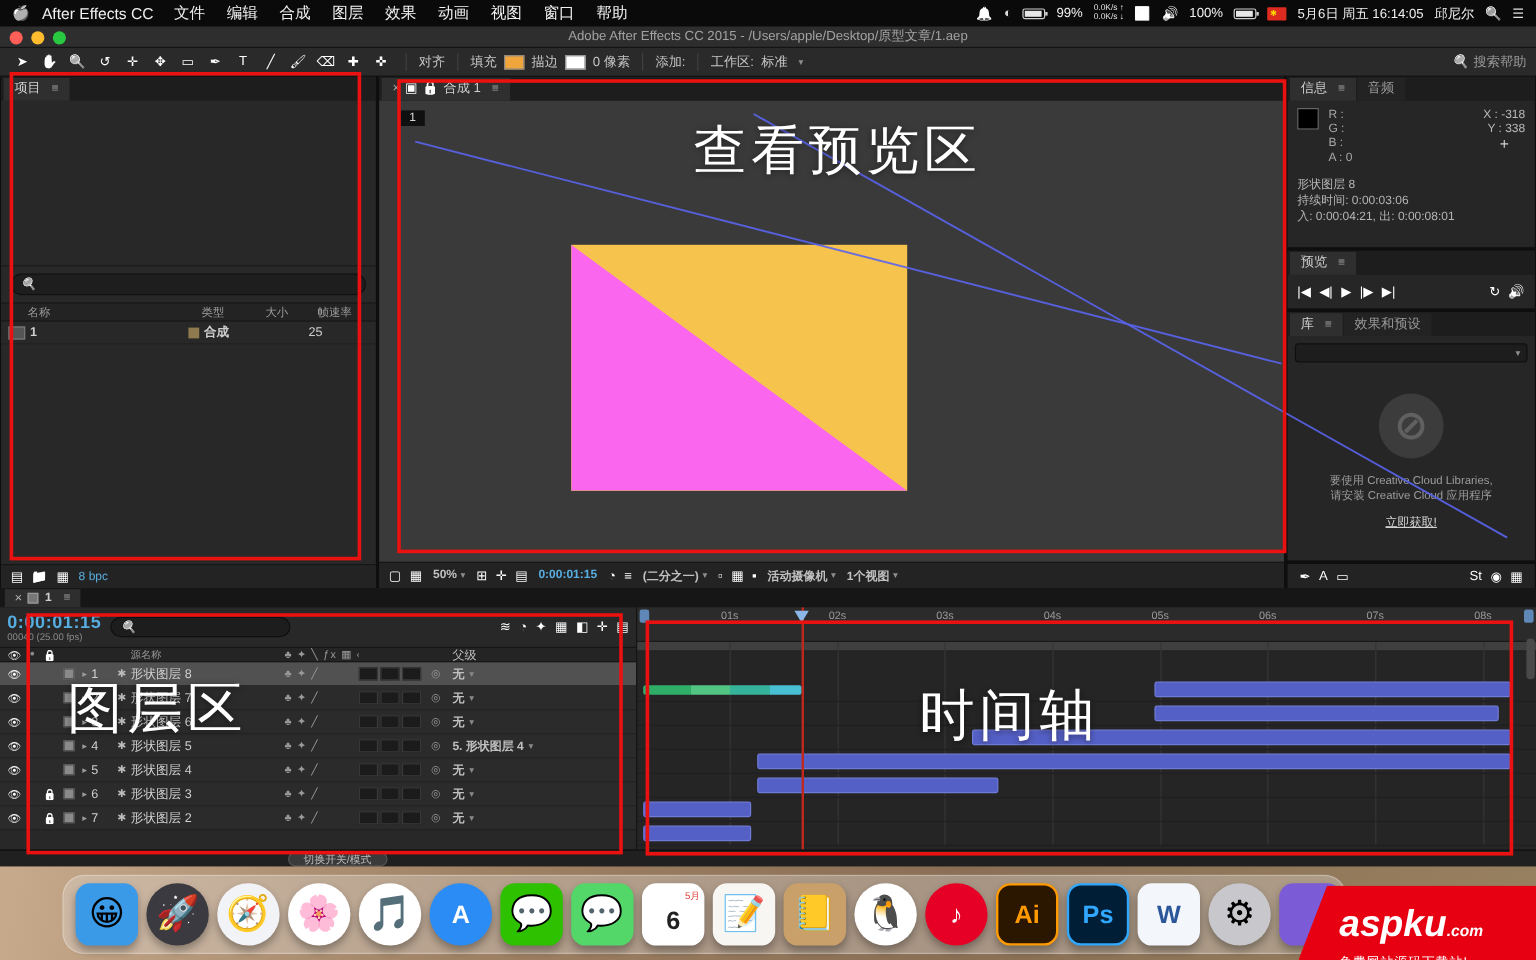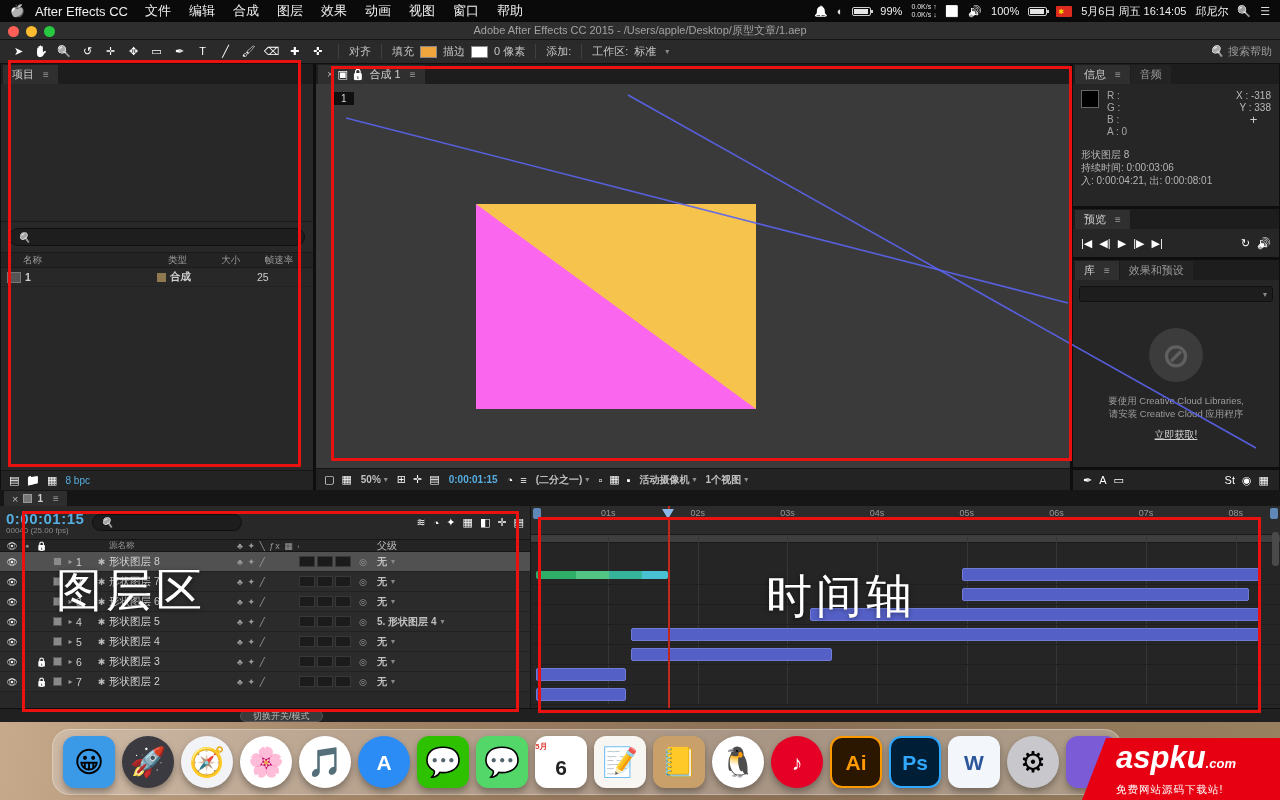--- a/index.html
+++ b/index.html
@@ -162,26 +162,26 @@
   
   .dock-strip{position:absolute;left:0;bottom:0;width:1280px;height:78px;
     background:linear-gradient(100deg,#c7a98b 0%,#a08264 30%,#8a6f55 62%,#97805f 100%)}
   .dock-bar{position:absolute;left:52px;bottom:5px;height:66px;width:1070px;background:rgba(235,235,240,.30);
     border:1px solid rgba(255,255,255,.28);border-radius:18px;display:flex;align-items:center;gap:7px;padding:0 10px}
   .dock-icon{width:52px;height:52px;border-radius:12px;display:flex;align-items:center;justify-content:center;
     position:relative;box-shadow:0 4px 7px rgba(0,0,0,.32);flex:0 0 52px;overflow:hidden}
   .dock-icon.round{border-radius:50%}
   .dock-glyph{font-size:29px;line-height:1}
   .dock-glyph.txt{font-size:21px;font-weight:bold;font-family:"Liberation Sans",sans-serif}
-  .cal-top{position:absolute;top:5px;left:0;width:100%;text-align:left;color:#e03c31;font-size:8px;font-weight:bold}
+  .cal-top{position:absolute;top:5px;left:16px;width:100%;text-align:center;color:#e03c31;font-size:8px;font-weight:normal}
   .dock-icon[data-name="dock-calendar"] .dock-glyph{margin-top:10px}
 
   
   .watermark{position:absolute;right:0;bottom:0;width:198px;height:62px;z-index:60;color:#fff;
-    clip-path:polygon(24px 0,100% 0,100% 100%,0 100%);padding:2px 8px 2px 34px}
+    clip-path:polygon(24px 0,100% 0,100% 100%,0 100%);padding:14px 8px 2px 34px}
   .wm-line1{font-style:italic;font-weight:bold;font-size:31px;line-height:36px;white-space:nowrap}
   .wm-tld{font-size:13px}
   .wm-tag{font-size:10.5px;margin-top:1px;letter-spacing:1px;white-space:nowrap}
 
   
   .guides{position:absolute;left:0;top:0;z-index:30;pointer-events:none}
   .guides line{stroke:#5a64ee;stroke-width:1.6;opacity:.9}
   .overlay{position:absolute;inset:0;pointer-events:none;z-index:40}
   .ann-box{position:absolute;border:3px solid #ea1111}
   .ann-label{position:absolute;color:#fff;letter-spacing:4px;text-shadow:0 1px 5px rgba(0,0,0,.45);font-weight:500}
@@ -785,15 +785,16 @@
 <svg class="guides" width="1280" height="800" data-name="motion-guide-lines">
   <line x1="346" y1="118" x2="1068" y2="303"></line>
   <line x1="628" y1="95" x2="1256" y2="448"></line>
 </svg>
 
 <div class="overlay" data-name="tutorial-annotations">
   <div class="ann-box" style="left: 8px; top: 60px; width: 293px; height: 407px; border-color: rgb(234, 17, 17);" data-name="annotation-box-project"></div>
   <div class="ann-box" style="left: 331px; top: 66px; width: 741px; height: 395px; border-color: rgb(234, 17, 17);" data-name="annotation-box-viewer"></div>
   <div class="ann-box" style="left: 22px; top: 511px; width: 497px; height: 201px; border-color: rgb(234, 17, 17);" data-name="annotation-box-layers"></div>
   <div class="ann-box" style="left: 538px; top: 517px; width: 723px; height: 196px; border-color: rgb(234, 17, 17);" data-name="annotation-box-timeline"></div>
+  <div class="ann-label" style="left:578px;top:96px;font-size:44px" data-name="annotation-label-viewer">查看预览区</div>
   <div class="ann-label" style="left:766px;top:566px;font-size:46px" data-name="annotation-label-timeline">时间轴</div>
   <div class="ann-label" style="left:56px;top:560px;font-size:46px" data-name="annotation-label-layers">图层区</div>
 </div>
 
 </body></html>

